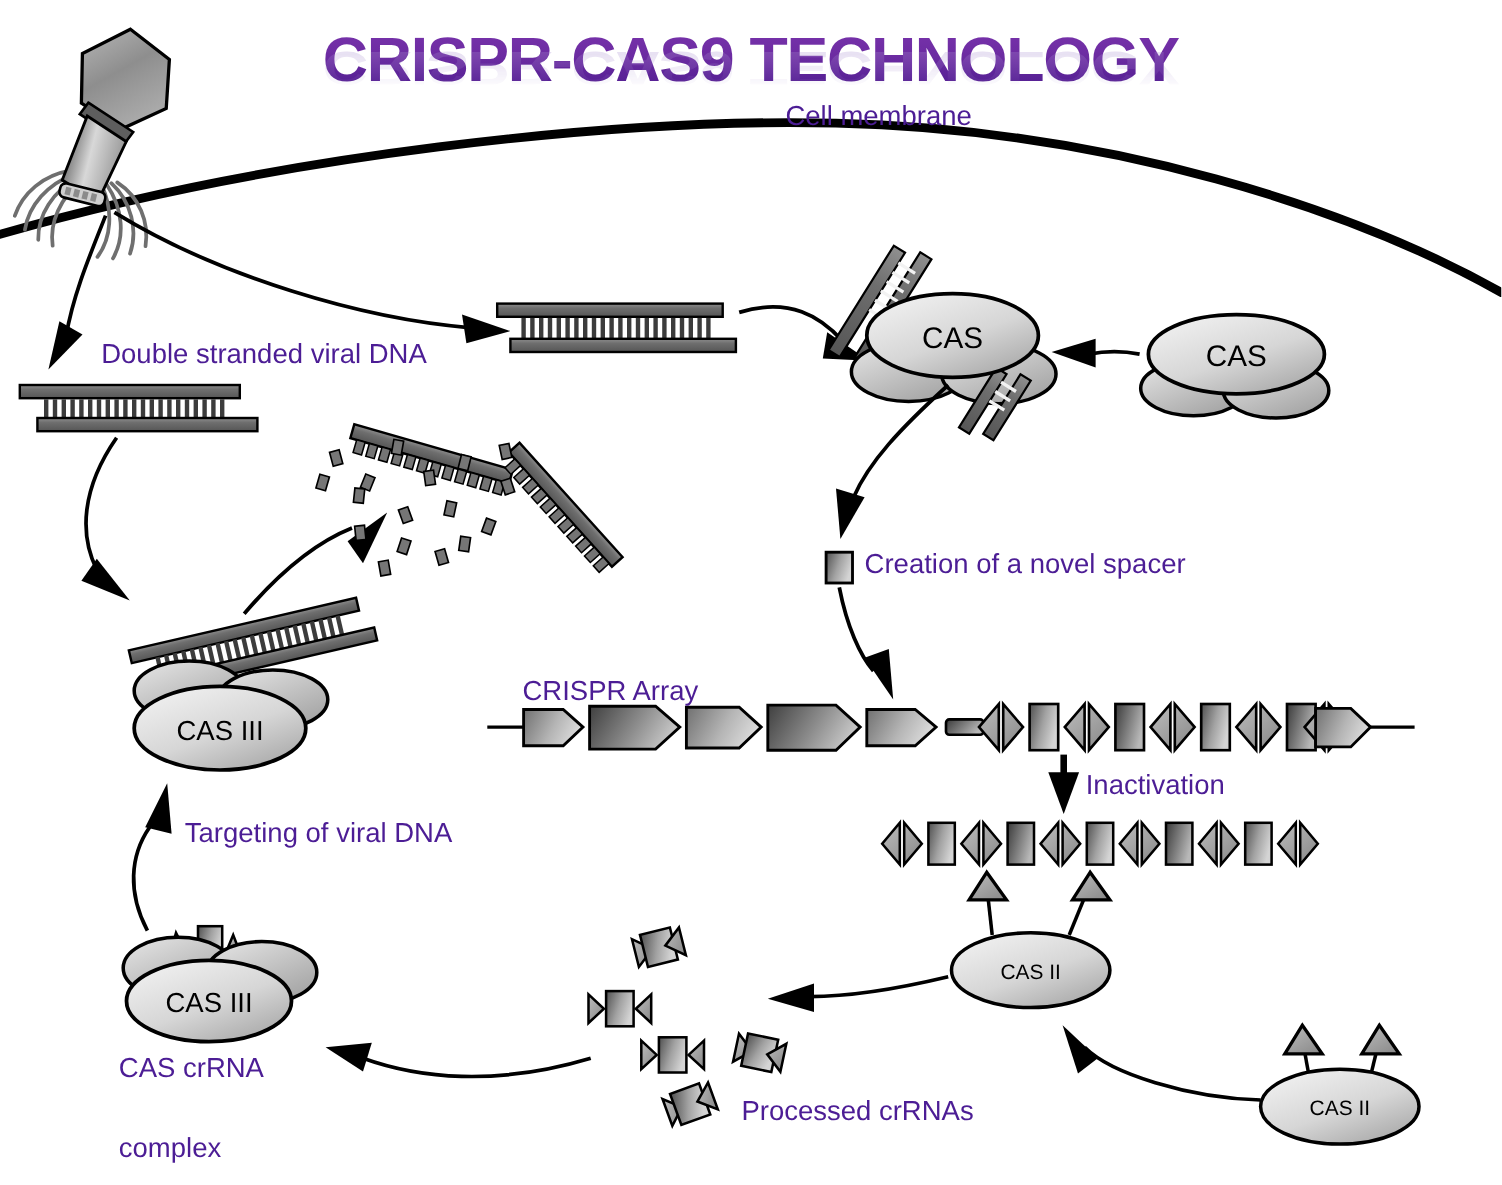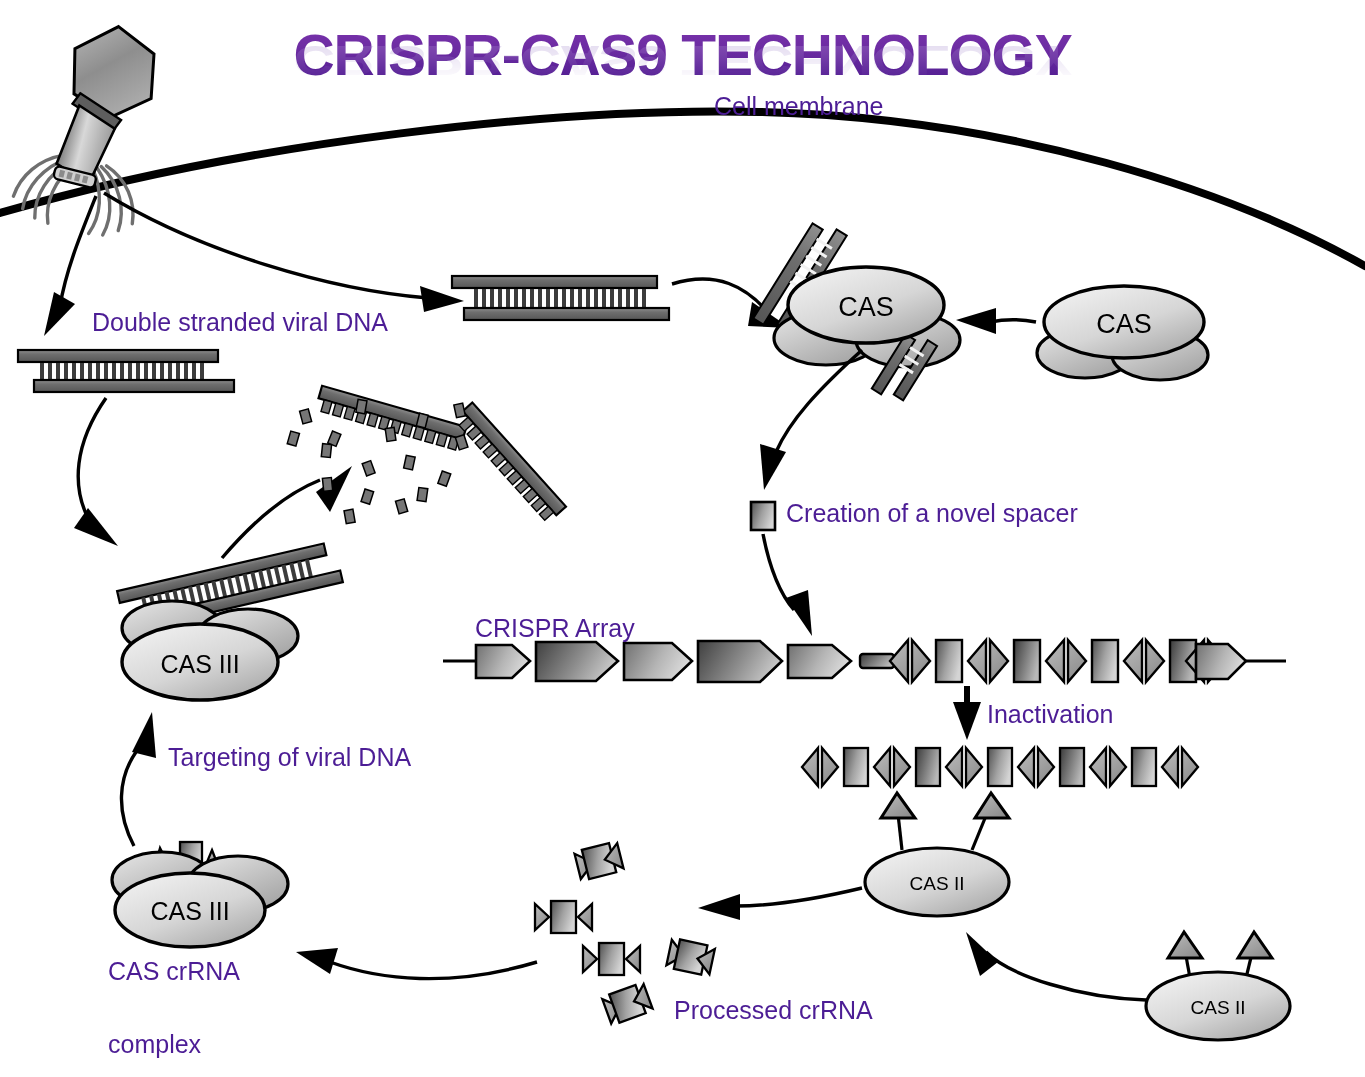--- a/index.html
+++ b/index.html
@@ -562,15 +562,15 @@
 
   <div class="lbl" style="left:475px; top:614px; font-size:25px;text-align:right;">CRISPR Array</div>
 
   <div class="lbl" style="left:987px; top:700px; font-size:25px;">Inactivation</div>
 
   <div class="lbl" style="left:168px; top:730px; font-size:25px;margin-top:13px;">Targeting of viral DNA</div>
 
   <div class="lbl" style="left:108px; top:957px; font-size:25px;">CAS crRNA</div>
   <div class="lbl" style="left:108px; top:994px; font-size:25px;margin-top:36px;">complex</div>
 
-  <div class="lbl" style="left:674px; top:996px; font-size:25px;">Processed crRNA</div>
+  <div class="lbl" style="left:674px; top:996px; font-size:25px;">Processed crRNAs</div>
 
 </div>
 
 </body></html>

